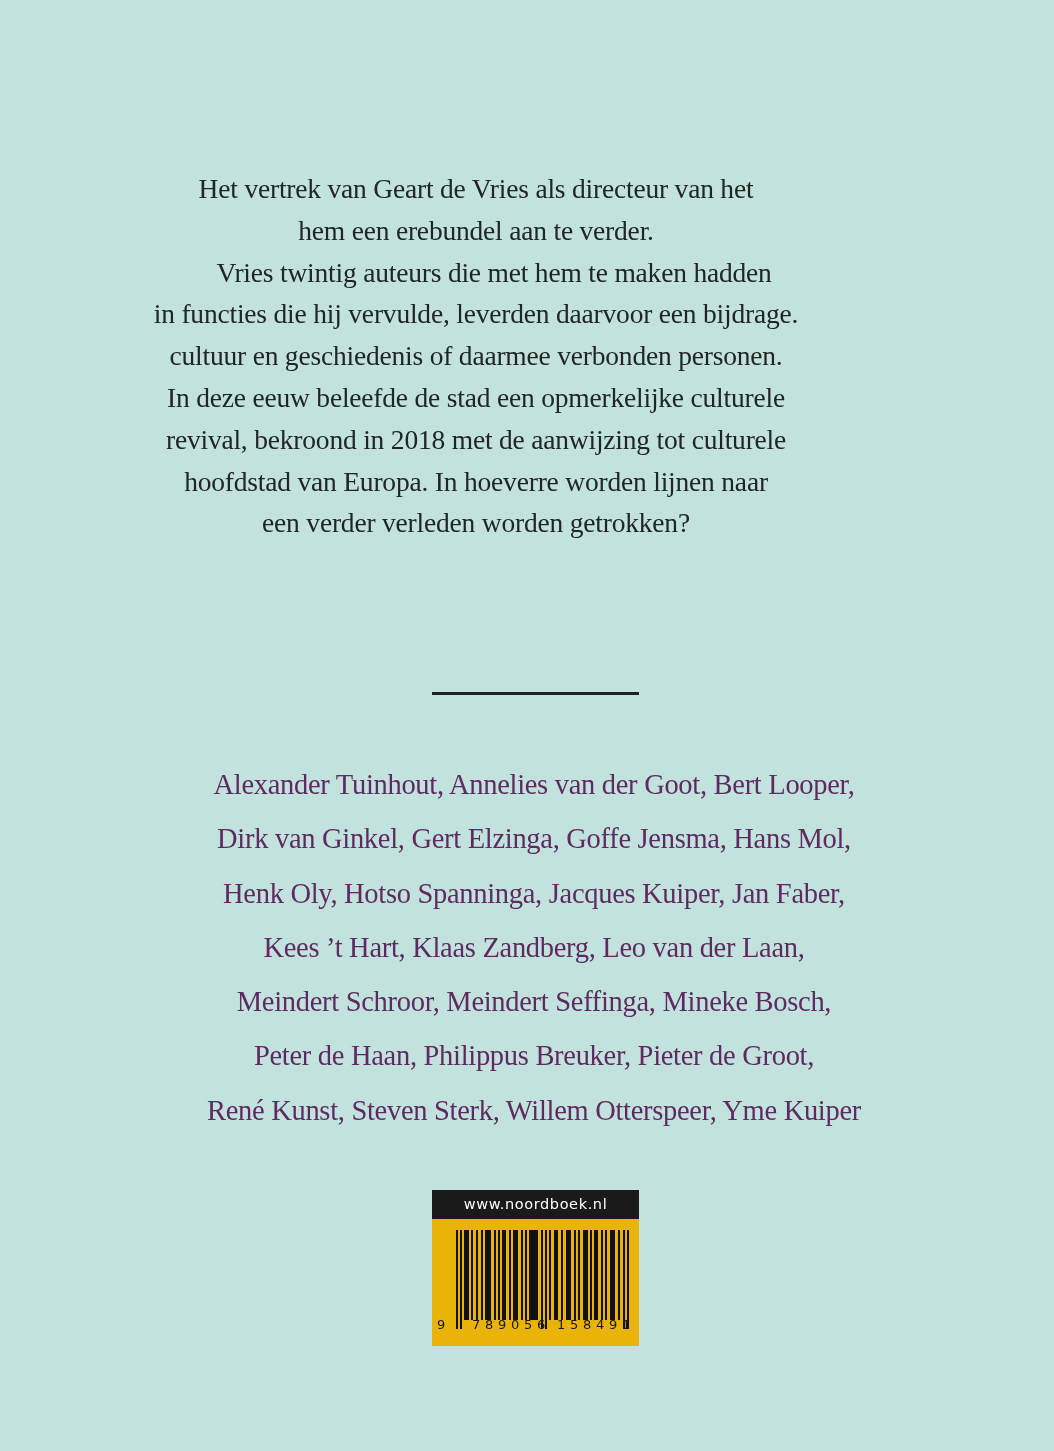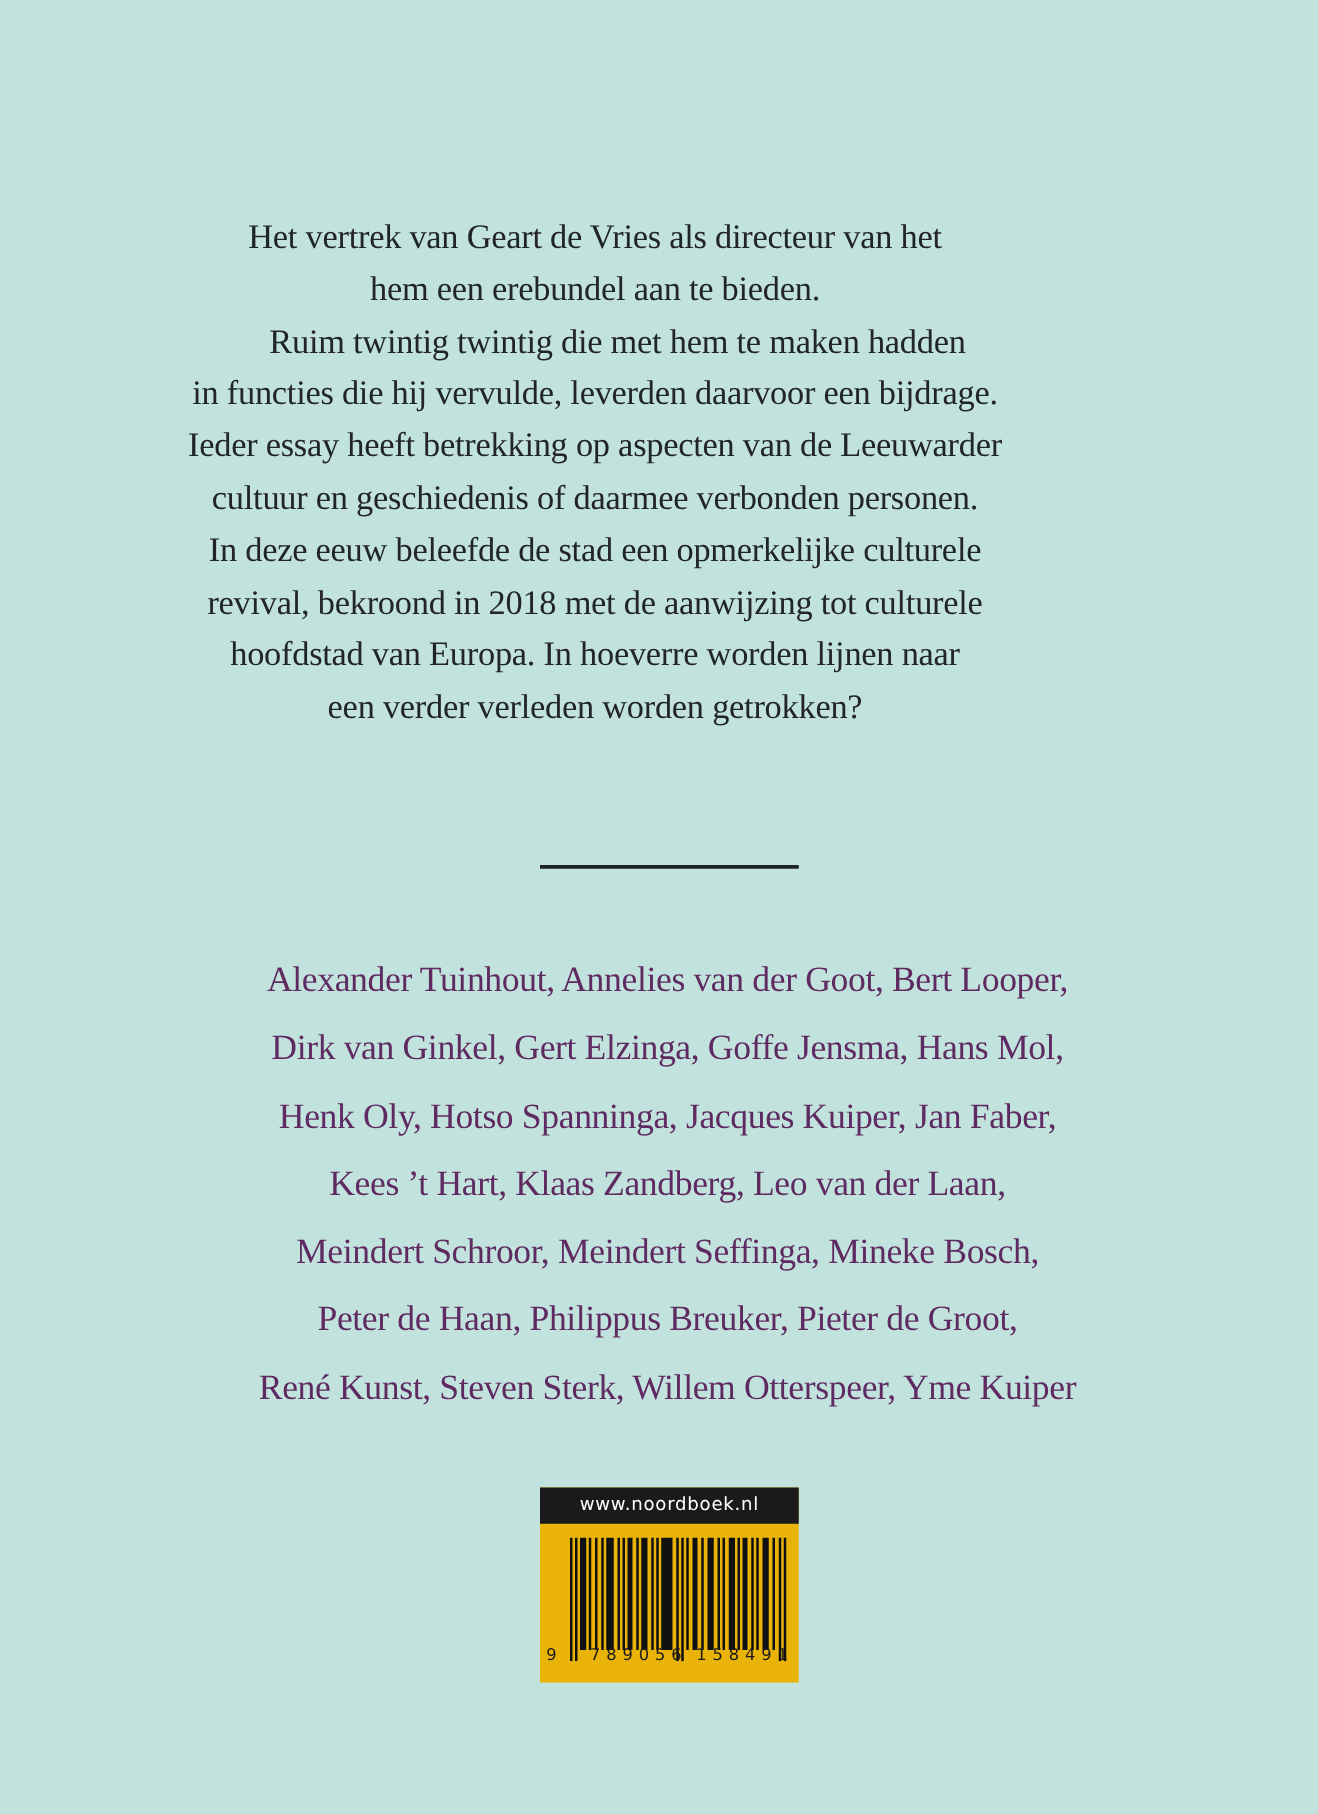--- a/index.html
+++ b/index.html
@@ -96,24 +96,23 @@
   .barcode-digits span {
     position: absolute;
     top: 0;
   }
 </style>
 </head>
 <body>
 
 <div class="blurb">
   <span class="line">Het vertrek van Geart de Vries als directeur van het</span>
-  <span class="line">hem een erebundel aan te bieden.</span>
-  <span class="line indent">Ruim twintig twintig die met hem te maken hadden</span>
+  <span class="line">hem een erebundel aan te verder.</span>
+  <span class="line indent">Vries twintig auteurs die met hem te maken hadden</span>
   <span class="line">in functies die hij vervulde, leverden daarvoor een bijdrage.</span>
-  <span class="line">Ieder essay heeft betrekking op aspecten van de Leeuwarder</span>
   <span class="line">cultuur en geschiedenis of daarmee verbonden personen.</span>
   <span class="line">In deze eeuw beleefde de stad een opmerkelijke culturele</span>
   <span class="line">revival, bekroond in 2018 met de aanwijzing tot culturele</span>
   <span class="line">hoofdstad van Europa. In hoeverre worden lijnen naar</span>
   <span class="line">een verder verleden worden getrokken?</span>
 </div>
 
 <div class="divider"></div>
 
 <div class="authors">

